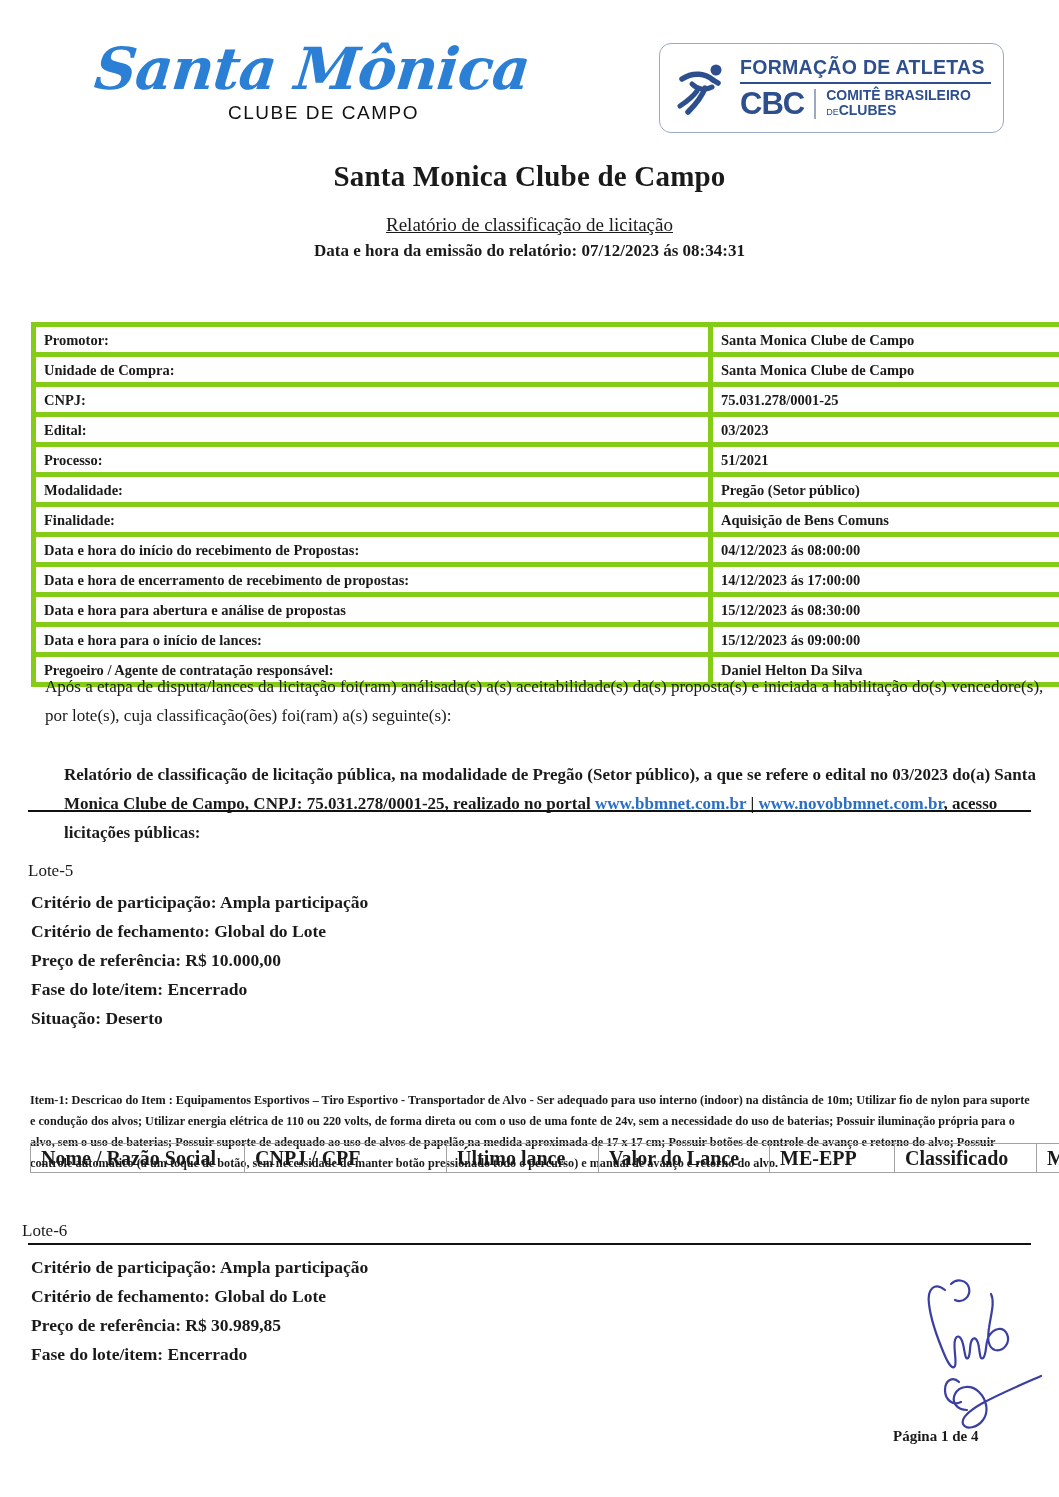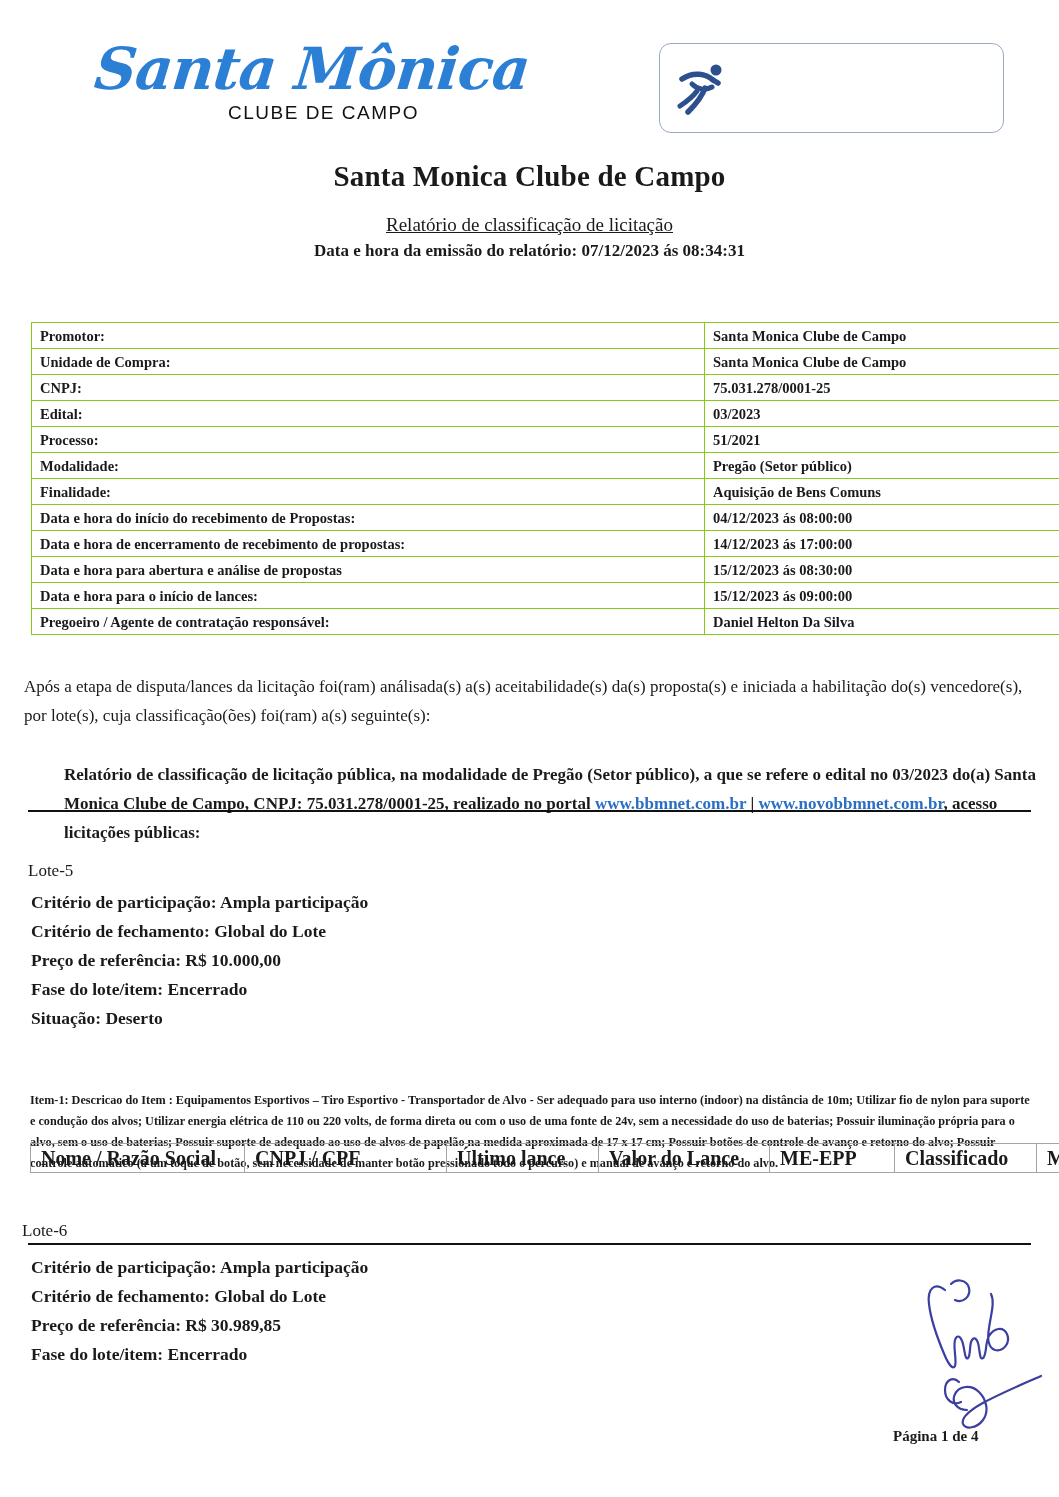--- a/index.html
+++ b/index.html
@@ -166,42 +166,42 @@
   
   .info-table {
     position: absolute;
     left: 31px;
     top: 322px;
     width: 997px;
     border-collapse: collapse;
     table-layout: fixed;
   }
   .info-table td {
-    border: 1px solid #84cc16;
+    border: 5px solid #84cc16;
     font-size: 14.5px;
     font-weight: 700;
     padding: 3px 8px;
     height: 19px;
     line-height: 18px;
     vertical-align: middle;
     white-space: nowrap;
     overflow: hidden;
   }
   .info-table td.lbl { width: 656px; }
   .info-table td.val { width: 341px; font-weight: 700; }
 
   
   .para {
     position: absolute;
     font-size: 17px;
     line-height: 29px;
     font-weight: 400;
   }
   .para.bold { font-weight: 700; }
-  #para1 { left: 24px; top: 672px; width: 1000px; }
+  #para1 { left: 45px; top: 672px; width: 1000px; }
   #para2 { left: 28px; top: 760px; width: 1000px; margin-left: 36px; }
   a.weblink {
     color: #2b6fc4;
     text-decoration: underline;
     font-weight: 700;
   }
 
   .hrule {
     position: absolute;
     left: 28px;
@@ -305,20 +305,31 @@
         <span class="runner">
           <svg viewBox="0 0 62 62" width="62" height="62" aria-hidden="true">
             <circle cx="44" cy="13" r="5.5" fill="#2d4f8e"></circle>
             <path d="M10 22 C22 14, 34 17, 41 23" stroke="#2d4f8e" stroke-width="5.5" fill="none" stroke-linecap="round"></path>
             <path d="M41 23 L46 26" stroke="#2d4f8e" stroke-width="5.5" fill="none" stroke-linecap="round"></path>
             <path d="M20 27 C25 32, 33 34, 40 30" stroke="#2d4f8e" stroke-width="5" fill="none" stroke-linecap="round"></path>
             <path d="M33 31 C30 40, 24 47, 16 55" stroke="#2d4f8e" stroke-width="5.5" fill="none" stroke-linecap="round"></path>
             <path d="M25 34 C20 41, 14 45, 8 49" stroke="#2d4f8e" stroke-width="5" fill="none" stroke-linecap="round"></path>
           </svg>
         </span>
+        <span class="cbc-text">
+          <div class="cbc-top">FORMAÇÃO DE ATLETAS</div>
+          <div class="cbc-bottom">
+            <span class="cbc-mark">CBC</span>
+            <span class="cbc-div"></span>
+            <span>
+              <div class="cbc-c1">COMITÊ BRASILEIRO</div>
+              <div class="cbc-c2"><span class="tiny">DE</span><span>CLUBES</span></div>
+            </span>
+          </div>
+        </span>
       </div>
     </div>
   </div>
 
   <div class="doc-title">Santa Monica Clube de Campo</div>
 
   <div class="subtitle-block">
     <div class="sub1">Relatório de classificação de licitação</div>
     <div class="sub3">Data e hora da emissão do relatório: 07/12/2023 ás 08:34:31</div>
   </div>

